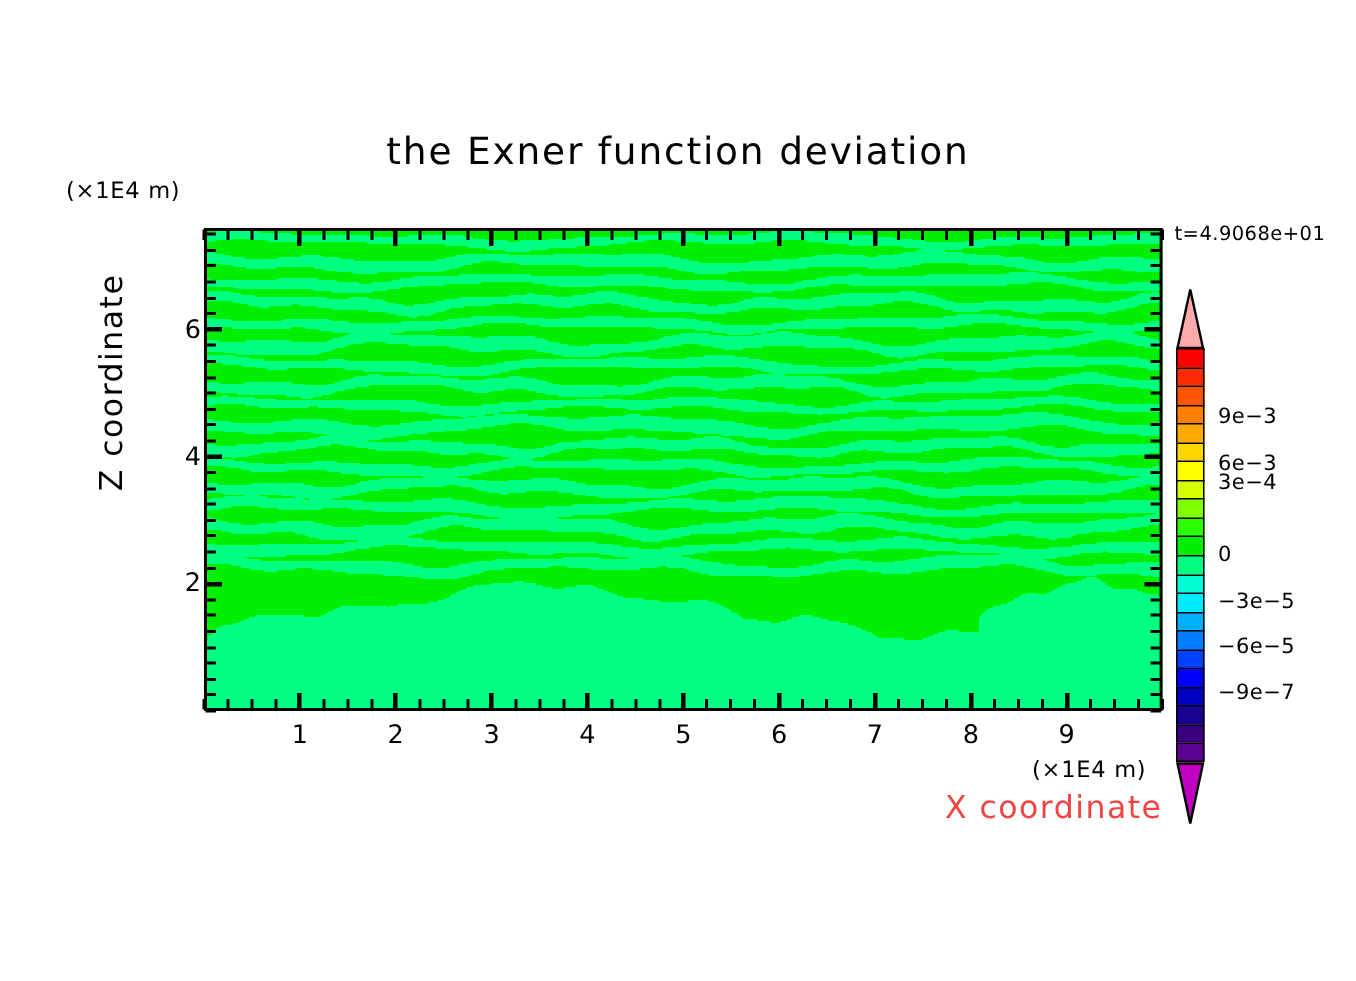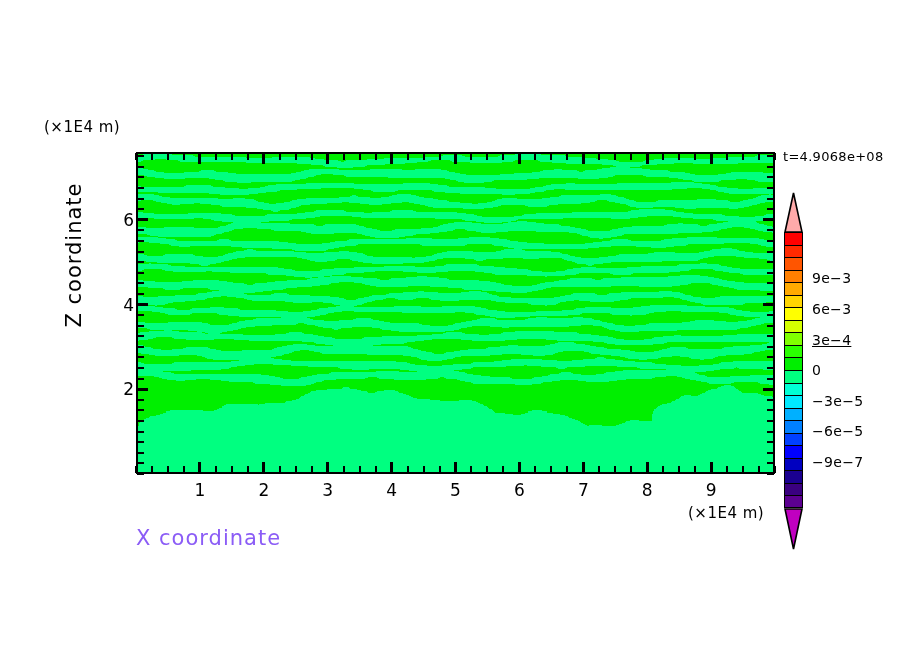--- a/index.html
+++ b/index.html
@@ -46,21 +46,21 @@
     position:absolute;top:480px;font-size:17px;color:#000;
     transform:translateX(-50%);text-align:center;
   }
   .ylab{
     position:absolute;left:112px;font-size:17px;color:#000;
     transform:translateY(-50%);text-align:right;width:22px;
   }
 
   .xtitle{
     position:absolute;left:136px;top:526px;width:639px;
-    text-align:left;font-size:21px;color:#8b5cf6;letter-spacing:1px;
+    text-align:right;font-size:21px;color:#ef4444;letter-spacing:1px;
   }
   .ytitle{
     position:absolute;left:-36px;top:243px;width:220px;
     text-align:center;font-size:21px;color:#000;letter-spacing:1px;
     transform:rotate(-90deg);transform-origin:center center;
   }
 
   
   .cbar{position:absolute;left:784px;top:194px;width:19px;}
   .cband{width:19px;height:15.6px;border:1.4px solid #000;border-bottom:none;box-sizing:border-box;}
@@ -70,25 +70,26 @@
   .ctick{
     position:absolute;left:812px;font-size:14px;color:#000;
     transform:translateY(-50%);white-space:nowrap;letter-spacing:.3px;
   }
 </style>
 </head>
 <body>
 
 <div class="stage">
 
+  <div class="title">the Exner function deviation</div>
 
   <div class="unit-top">(×1E4 m)</div>
   <div class="unit-bottom">(×1E4 m)</div>
 
-  <div class="tstamp">t=4.9068e+08</div>
+  <div class="tstamp">t=4.9068e+01</div>
 
   <div class="plot">
     <svg class="field" id="field-svg" viewBox="0 0 1000 760" preserveAspectRatio="none">
         <rect x="0" y="0" width="1000" height="760" fill="#00ef00"></rect>
         <path d="M0,3L4.761904761904763,3L9.523809523809526,0L14.285714285714285,0L19.04761904761905,0L23.809523809523807,0L28.57142857142857,0L33.333333333333336,0L38.0952380952381,0L42.857142857142854,0L47.61904761904761,0L52.38095238095238,0L57.14285714285714,3L61.904761904761905,3L66.66666666666667,3L71.42857142857143,3L76.1904761904762,3L80.95238095238096,3L85.71428571428571,3L90.47619047619047,6L95.23809523809523,6L100,6L104.76190476190476,6L109.52380952380953,6L114.28571428571428,6L119.04761904761904,6L123.80952380952381,6L128.57142857142856,6L133.33333333333334,6L138.0952380952381,6L142.85714285714286,6L147.61904761904762,6L152.3809523809524,6L157.14285714285714,6L161.90476190476193,6L166.66666666666666,6L171.42857142857142,9L176.1904761904762,9L180.95238095238093,9L185.71428571428572,9L190.47619047619045,9L195.23809523809524,9L200,9L204.76190476190476,9L209.52380952380952,9L214.28571428571428,6L219.04761904761907,6L223.80952380952382,6L228.57142857142856,6L233.33333333333334,6L238.09523809523807,6L242.85714285714283,6L247.61904761904762,6L252.38095238095238,6L257.1428571428571,6L261.9047619047619,6L266.6666666666667,6L271.4285714285714,9L276.1904761904762,9L280.95238095238096,12L285.7142857142857,12L290.4761904761905,12L295.23809523809524,15L300,15L304.7619047619048,15L309.5238095238095,15L314.2857142857143,15L319.04761904761904,18L323.80952380952385,18L328.57142857142856,15L333.3333333333333,15L338.09523809523813,15L342.85714285714283,15L347.6190476190476,15L352.3809523809524,15L357.14285714285717,15L361.90476190476187,12L366.66666666666663,12L371.42857142857144,12L376.1904761904762,12L380.9523809523809,12L385.7142857142857,12L390.4761904761905,9L395.23809523809524,9L400,9L404.76190476190476,9L409.5238095238095,9L414.28571428571433,9L419.04761904761904,9L423.8095238095238,9L428.57142857142856,9L433.3333333333334,9L438.09523809523813,9L442.8571428571429,9L447.61904761904765,9L452.3809523809524,6L457.1428571428571,6L461.9047619047619,6L466.6666666666667,6L471.42857142857144,6L476.19047619047615,6L480.9523809523809,3L485.71428571428567,3L490.4761904761904,3L495.23809523809524,3L500,3L504.76190476190476,3L509.5238095238095,3L514.2857142857142,6L519.047619047619,6L523.8095238095239,6L528.5714285714286,6L533.3333333333334,6L538.0952380952381,6L542.8571428571428,6L547.6190476190477,6L552.3809523809524,6L557.1428571428571,6L561.9047619047619,6L566.6666666666666,6L571.4285714285714,3L576.1904761904761,3L580.952380952381,3L585.7142857142858,3L590.4761904761905,3L595.2380952380952,0L600,0L604.7619047619047,0L609.5238095238096,0L614.2857142857143,0L619.047619047619,0L623.8095238095239,0L628.5714285714286,0L633.3333333333333,0L638.0952380952381,3L642.8571428571429,3L647.6190476190477,3L652.3809523809524,3L657.1428571428571,3L661.9047619047619,3L666.6666666666666,3L671.4285714285713,3L676.1904761904763,6L680.952380952381,6L685.7142857142857,6L690.4761904761905,6L695.2380952380952,6L700,9L704.7619047619048,9L709.5238095238095,9L714.2857142857143,9L719.047619047619,9L723.8095238095237,12L728.5714285714286,12L733.3333333333333,12L738.0952380952382,12L742.8571428571429,15L747.6190476190476,15L752.3809523809524,15L757.1428571428571,18L761.9047619047618,18L766.6666666666667,18L771.4285714285714,18L776.1904761904763,18L780.952380952381,18L785.7142857142857,18L790.4761904761905,18L795.2380952380952,18L800,15L804.7619047619048,15L809.5238095238095,15L814.2857142857143,12L819.047619047619,12L823.8095238095237,12L828.5714285714287,9L833.3333333333334,9L838.0952380952381,9L842.8571428571429,9L847.6190476190476,9L852.3809523809523,9L857.1428571428571,9L861.904761904762,9L866.6666666666669,9L871.4285714285716,9L876.1904761904763,9L880.9523809523811,12L885.7142857142858,12L890.4761904761905,12L895.2380952380953,12L900,12L904.7619047619048,9L909.5238095238095,9L914.2857142857142,9L919.047619047619,9L923.8095238095239,9L928.5714285714286,9L933.3333333333334,6L938.0952380952381,6L942.8571428571429,6L947.6190476190476,6L952.3809523809523,6L957.1428571428571,6L961.9047619047618,6L966.6666666666665,6L971.4285714285713,6L976.190476190476,3L980.9523809523808,3L985.7142857142858,3L990.4761904761905,3L995.2380952380953,3L1000,3L1000,21L995.2380952380953,21L990.4761904761905,21L985.7142857142858,21L980.9523809523808,21L976.190476190476,21L971.4285714285713,21L966.6666666666665,21L961.9047619047618,21L957.1428571428571,21L952.3809523809523,21L947.6190476190476,21L942.8571428571429,24L938.0952380952381,24L933.3333333333334,24L928.5714285714286,24L923.8095238095239,24L919.047619047619,24L914.2857142857142,24L909.5238095238095,24L904.7619047619048,24L900,24L895.2380952380953,24L890.4761904761905,24L885.7142857142858,24L880.9523809523811,24L876.1904761904763,24L871.4285714285716,21L866.6666666666669,21L861.904761904762,21L857.1428571428571,21L852.3809523809523,21L847.6190476190476,21L842.8571428571429,24L838.0952380952381,24L833.3333333333334,24L828.5714285714287,24L823.8095238095237,24L819.047619047619,24L814.2857142857143,27L809.5238095238095,27L804.7619047619048,27L800,27L795.2380952380952,27L790.4761904761905,30L785.7142857142857,30L780.952380952381,30L776.1904761904763,30L771.4285714285714,30L766.6666666666667,30L761.9047619047618,30L757.1428571428571,30L752.3809523809524,30L747.6190476190476,27L742.8571428571429,27L738.0952380952382,27L733.3333333333333,27L728.5714285714286,24L723.8095238095237,24L719.047619047619,24L714.2857142857143,24L709.5238095238095,24L704.7619047619048,24L700,24L695.2380952380952,24L690.4761904761905,24L685.7142857142857,24L680.952380952381,24L676.1904761904763,24L671.4285714285713,21L666.6666666666666,21L661.9047619047619,21L657.1428571428571,21L652.3809523809524,21L647.6190476190477,18L642.8571428571429,18L638.0952380952381,18L633.3333333333333,18L628.5714285714286,15L623.8095238095239,15L619.047619047619,15L614.2857142857143,15L609.5238095238096,15L604.7619047619047,15L600,15L595.2380952380952,15L590.4761904761905,18L585.7142857142858,18L580.952380952381,18L576.1904761904761,18L571.4285714285714,21L566.6666666666666,21L561.9047619047619,21L557.1428571428571,21L552.3809523809524,21L547.6190476190477,21L542.8571428571428,21L538.0952380952381,21L533.3333333333334,21L528.5714285714286,21L523.8095238095239,21L519.047619047619,18L514.2857142857142,18L509.5238095238095,18L504.76190476190476,18L500,18L495.23809523809524,18L490.4761904761904,15L485.71428571428567,15L480.9523809523809,15L476.19047619047615,15L471.42857142857144,15L466.6666666666667,15L461.9047619047619,15L457.1428571428571,18L452.3809523809524,18L447.61904761904765,18L442.8571428571429,18L438.09523809523813,21L433.3333333333334,21L428.57142857142856,21L423.8095238095238,21L419.04761904761904,24L414.28571428571433,24L409.5238095238095,24L404.76190476190476,24L400,24L395.23809523809524,24L390.4761904761905,24L385.7142857142857,27L380.9523809523809,27L376.1904761904762,27L371.42857142857144,27L366.66666666666663,27L361.90476190476187,27L357.14285714285717,30L352.3809523809524,30L347.6190476190476,30L342.85714285714283,30L338.09523809523813,33L333.3333333333333,33L328.57142857142856,33L323.80952380952385,33L319.04761904761904,33L314.2857142857143,33L309.5238095238095,30L304.7619047619048,30L300,30L295.23809523809524,30L290.4761904761905,27L285.7142857142857,27L280.95238095238096,27L276.1904761904762,27L271.4285714285714,24L266.6666666666667,24L261.9047619047619,24L257.1428571428571,24L252.38095238095238,24L247.61904761904762,21L242.85714285714283,21L238.09523809523807,21L233.33333333333334,21L228.57142857142856,21L223.80952380952382,21L219.04761904761907,21L214.28571428571428,21L209.52380952380952,21L204.76190476190476,21L200,21L195.23809523809524,21L190.47619047619045,21L185.71428571428572,21L180.95238095238093,21L176.1904761904762,21L171.42857142857142,21L166.66666666666666,18L161.90476190476193,18L157.14285714285714,18L152.3809523809524,18L147.61904761904762,18L142.85714285714286,18L138.0952380952381,18L133.33333333333334,18L128.57142857142856,18L123.80952380952381,18L119.04761904761904,18L114.28571428571428,18L109.52380952380953,18L104.76190476190476,18L100,18L95.23809523809523,18L90.47619047619047,18L85.71428571428571,18L80.95238095238096,18L76.1904761904762,18L71.42857142857143,18L66.66666666666667,18L61.904761904761905,15L57.14285714285714,15L52.38095238095238,15L47.61904761904761,15L42.857142857142854,12L38.0952380952381,12L33.333333333333336,12L28.57142857142857,12L23.809523809523807,15L19.04761904761905,15L14.285714285714285,15L9.523809523809526,15L4.761904761904763,18L0,18Z" fill="#00ff80" shape-rendering="crispEdges"></path>
         <path d="M0,33L4.761904761904763,33L9.523809523809526,36L14.285714285714285,36L19.04761904761905,39L23.809523809523807,39L28.57142857142857,42L33.333333333333336,42L38.0952380952381,42L42.857142857142854,45L47.61904761904761,45L52.38095238095238,45L57.14285714285714,45L61.904761904761905,45L66.66666666666667,45L71.42857142857143,45L76.1904761904762,42L80.95238095238096,42L85.71428571428571,42L90.47619047619047,42L95.23809523809523,42L100,39L104.76190476190476,39L109.52380952380953,39L114.28571428571428,39L119.04761904761904,39L123.80952380952381,42L128.57142857142856,42L133.33333333333334,42L138.0952380952381,42L142.85714285714286,45L147.61904761904762,45L152.3809523809524,45L157.14285714285714,48L161.90476190476193,48L166.66666666666666,48L171.42857142857142,48L176.1904761904762,48L180.95238095238093,48L185.71428571428572,48L190.47619047619045,48L195.23809523809524,48L200,48L204.76190476190476,48L209.52380952380952,48L214.28571428571428,48L219.04761904761907,48L223.80952380952382,48L228.57142857142856,48L233.33333333333334,48L238.09523809523807,48L242.85714285714283,45L247.61904761904762,45L252.38095238095238,42L257.1428571428571,42L261.9047619047619,39L266.6666666666667,39L271.4285714285714,36L276.1904761904762,36L280.95238095238096,36L285.7142857142857,36L290.4761904761905,36L295.23809523809524,36L300,36L304.7619047619048,36L309.5238095238095,36L314.2857142857143,36L319.04761904761904,39L323.80952380952385,39L328.57142857142856,39L333.3333333333333,39L338.09523809523813,39L342.85714285714283,39L347.6190476190476,39L352.3809523809524,39L357.14285714285717,39L361.90476190476187,39L366.66666666666663,36L371.42857142857144,36L376.1904761904762,36L380.9523809523809,36L385.7142857142857,36L390.4761904761905,36L395.23809523809524,36L400,36L404.76190476190476,36L409.5238095238095,36L414.28571428571433,36L419.04761904761904,39L423.8095238095238,39L428.57142857142856,39L433.3333333333334,39L438.09523809523813,36L442.8571428571429,36L447.61904761904765,36L452.3809523809524,36L457.1428571428571,36L461.9047619047619,36L466.6666666666667,36L471.42857142857144,36L476.19047619047615,36L480.9523809523809,39L485.71428571428567,39L490.4761904761904,42L495.23809523809524,42L500,45L504.76190476190476,45L509.5238095238095,48L514.2857142857142,48L519.047619047619,51L523.8095238095239,51L528.5714285714286,51L533.3333333333334,51L538.0952380952381,51L542.8571428571428,51L547.6190476190477,51L552.3809523809524,51L557.1428571428571,51L561.9047619047619,51L566.6666666666666,51L571.4285714285714,48L576.1904761904761,48L580.952380952381,48L585.7142857142858,48L590.4761904761905,48L595.2380952380952,45L600,45L604.7619047619047,45L609.5238095238096,45L614.2857142857143,45L619.047619047619,45L623.8095238095239,42L628.5714285714286,42L633.3333333333333,42L638.0952380952381,39L642.8571428571429,39L647.6190476190477,39L652.3809523809524,39L657.1428571428571,36L661.9047619047619,36L666.6666666666666,36L671.4285714285713,39L676.1904761904763,39L680.952380952381,39L685.7142857142857,39L690.4761904761905,39L695.2380952380952,42L700,42L704.7619047619048,39L709.5238095238095,39L714.2857142857143,39L719.047619047619,39L723.8095238095237,36L728.5714285714286,36L733.3333333333333,33L738.0952380952382,33L742.8571428571429,33L747.6190476190476,30L752.3809523809524,30L757.1428571428571,30L761.9047619047618,30L766.6666666666667,30L771.4285714285714,30L776.1904761904763,33L780.952380952381,33L785.7142857142857,33L790.4761904761905,33L795.2380952380952,36L800,36L804.7619047619048,36L809.5238095238095,39L814.2857142857143,39L819.047619047619,39L823.8095238095237,39L828.5714285714287,39L833.3333333333334,39L838.0952380952381,42L842.8571428571429,42L847.6190476190476,42L852.3809523809523,42L857.1428571428571,42L861.904761904762,45L866.6666666666669,45L871.4285714285716,48L876.1904761904763,48L880.9523809523811,51L885.7142857142858,51L890.4761904761905,51L895.2380952380953,51L900,51L904.7619047619048,51L909.5238095238095,51L914.2857142857142,48L919.047619047619,48L923.8095238095239,48L928.5714285714286,45L933.3333333333334,45L938.0952380952381,42L942.8571428571429,42L947.6190476190476,42L952.3809523809523,42L957.1428571428571,42L961.9047619047618,42L966.6666666666665,42L971.4285714285713,42L976.190476190476,42L980.9523809523808,42L985.7142857142858,45L990.4761904761905,45L995.2380952380953,45L1000,45L1000,66L995.2380952380953,66L990.4761904761905,66L985.7142857142858,66L980.9523809523808,66L976.190476190476,66L971.4285714285713,63L966.6666666666665,63L961.9047619047618,63L957.1428571428571,60L952.3809523809523,60L947.6190476190476,60L942.8571428571429,60L938.0952380952381,63L933.3333333333334,63L928.5714285714286,63L923.8095238095239,63L919.047619047619,63L914.2857142857142,66L909.5238095238095,66L904.7619047619048,66L900,66L895.2380952380953,66L890.4761904761905,66L885.7142857142858,66L880.9523809523811,66L876.1904761904763,66L871.4285714285716,63L866.6666666666669,63L861.904761904762,63L857.1428571428571,60L852.3809523809523,60L847.6190476190476,57L842.8571428571429,57L838.0952380952381,57L833.3333333333334,54L828.5714285714287,54L823.8095238095237,54L819.047619047619,54L814.2857142857143,54L809.5238095238095,54L804.7619047619048,54L800,54L795.2380952380952,51L790.4761904761905,51L785.7142857142857,51L780.952380952381,51L776.1904761904763,51L771.4285714285714,51L766.6666666666667,51L761.9047619047618,51L757.1428571428571,51L752.3809523809524,51L747.6190476190476,54L742.8571428571429,54L738.0952380952382,57L733.3333333333333,57L728.5714285714286,57L723.8095238095237,60L719.047619047619,60L714.2857142857143,60L709.5238095238095,60L704.7619047619048,60L700,60L695.2380952380952,60L690.4761904761905,57L685.7142857142857,57L680.952380952381,57L676.1904761904763,57L671.4285714285713,57L666.6666666666666,57L661.9047619047619,57L657.1428571428571,57L652.3809523809524,57L647.6190476190477,57L642.8571428571429,57L638.0952380952381,57L633.3333333333333,57L628.5714285714286,60L623.8095238095239,60L619.047619047619,60L614.2857142857143,60L609.5238095238096,63L604.7619047619047,63L600,63L595.2380952380952,63L590.4761904761905,63L585.7142857142858,63L580.952380952381,63L576.1904761904761,63L571.4285714285714,63L566.6666666666666,63L561.9047619047619,63L557.1428571428571,66L552.3809523809524,66L547.6190476190477,66L542.8571428571428,69L538.0952380952381,69L533.3333333333334,69L528.5714285714286,69L523.8095238095239,69L519.047619047619,69L514.2857142857142,69L509.5238095238095,66L504.76190476190476,66L500,63L495.23809523809524,63L490.4761904761904,60L485.71428571428567,60L480.9523809523809,57L476.19047619047615,57L471.42857142857144,57L466.6666666666667,57L461.9047619047619,57L457.1428571428571,57L452.3809523809524,57L447.61904761904765,57L442.8571428571429,57L438.09523809523813,57L433.3333333333334,57L428.57142857142856,57L423.8095238095238,57L419.04761904761904,57L414.28571428571433,57L409.5238095238095,57L404.76190476190476,57L400,57L395.23809523809524,57L390.4761904761905,54L385.7142857142857,54L380.9523809523809,54L376.1904761904762,54L371.42857142857144,54L366.66666666666663,54L361.90476190476187,54L357.14285714285717,54L352.3809523809524,54L347.6190476190476,54L342.85714285714283,54L338.09523809523813,54L333.3333333333333,54L328.57142857142856,54L323.80952380952385,51L319.04761904761904,51L314.2857142857143,51L309.5238095238095,51L304.7619047619048,48L300,48L295.23809523809524,48L290.4761904761905,48L285.7142857142857,51L280.95238095238096,51L276.1904761904762,54L271.4285714285714,54L266.6666666666667,57L261.9047619047619,60L257.1428571428571,60L252.38095238095238,63L247.61904761904762,63L242.85714285714283,66L238.09523809523807,66L233.33333333333334,66L228.57142857142856,66L223.80952380952382,66L219.04761904761907,66L214.28571428571428,66L209.52380952380952,66L204.76190476190476,66L200,66L195.23809523809524,66L190.47619047619045,66L185.71428571428572,66L180.95238095238093,66L176.1904761904762,69L171.42857142857142,69L166.66666666666666,69L161.90476190476193,69L157.14285714285714,69L152.3809523809524,66L147.61904761904762,66L142.85714285714286,66L138.0952380952381,66L133.33333333333334,63L128.57142857142856,63L123.80952380952381,63L119.04761904761904,60L114.28571428571428,60L109.52380952380953,57L104.76190476190476,57L100,57L95.23809523809523,57L90.47619047619047,57L85.71428571428571,57L80.95238095238096,57L76.1904761904762,57L71.42857142857143,60L66.66666666666667,60L61.904761904761905,60L57.14285714285714,60L52.38095238095238,60L47.61904761904761,60L42.857142857142854,60L38.0952380952381,57L33.333333333333336,57L28.57142857142857,57L23.809523809523807,54L19.04761904761905,54L14.285714285714285,54L9.523809523809526,51L4.761904761904763,51L0,51Z" fill="#00ff80" shape-rendering="crispEdges"></path>
         <path d="M0,75L4.761904761904763,78L9.523809523809526,78L14.285714285714285,78L19.04761904761905,78L23.809523809523807,78L28.57142857142857,78L33.333333333333336,78L38.0952380952381,78L42.857142857142854,78L47.61904761904761,78L52.38095238095238,78L57.14285714285714,78L61.904761904761905,78L66.66666666666667,78L71.42857142857143,78L76.1904761904762,75L80.95238095238096,75L85.71428571428571,75L90.47619047619047,75L95.23809523809523,75L100,75L104.76190476190476,75L109.52380952380953,75L114.28571428571428,75L119.04761904761904,78L123.80952380952381,78L128.57142857142856,78L133.33333333333334,78L138.0952380952381,81L142.85714285714286,81L147.61904761904762,81L152.3809523809524,81L157.14285714285714,81L161.90476190476193,84L166.66666666666666,84L171.42857142857142,84L176.1904761904762,81L180.95238095238093,81L185.71428571428572,81L190.47619047619045,81L195.23809523809524,78L200,78L204.76190476190476,75L209.52380952380952,75L214.28571428571428,75L219.04761904761907,72L223.80952380952382,72L228.57142857142856,72L233.33333333333334,72L238.09523809523807,72L242.85714285714283,72L247.61904761904762,72L252.38095238095238,72L257.1428571428571,72L261.9047619047619,72L266.6666666666667,69L271.4285714285714,69L276.1904761904762,69L280.95238095238096,69L285.7142857142857,69L290.4761904761905,69L295.23809523809524,69L300,69L304.7619047619048,69L309.5238095238095,69L314.2857142857143,69L319.04761904761904,69L323.80952380952385,69L328.57142857142856,69L333.3333333333333,69L338.09523809523813,69L342.85714285714283,72L347.6190476190476,72L352.3809523809524,72L357.14285714285717,72L361.90476190476187,72L366.66666666666663,72L371.42857142857144,72L376.1904761904762,72L380.9523809523809,72L385.7142857142857,72L390.4761904761905,72L395.23809523809524,72L400,72L404.76190476190476,72L409.5238095238095,72L414.28571428571433,72L419.04761904761904,69L423.8095238095238,69L428.57142857142856,69L433.3333333333334,69L438.09523809523813,69L442.8571428571429,69L447.61904761904765,69L452.3809523809524,69L457.1428571428571,69L461.9047619047619,72L466.6666666666667,72L471.42857142857144,72L476.19047619047615,75L480.9523809523809,75L485.71428571428567,75L490.4761904761904,78L495.23809523809524,78L500,78L504.76190476190476,78L509.5238095238095,78L514.2857142857142,78L519.047619047619,78L523.8095238095239,78L528.5714285714286,78L533.3333333333334,78L538.0952380952381,78L542.8571428571428,78L547.6190476190477,81L552.3809523809524,81L557.1428571428571,81L561.9047619047619,81L566.6666666666666,84L571.4285714285714,84L576.1904761904761,84L580.952380952381,84L585.7142857142858,84L590.4761904761905,84L595.2380952380952,84L600,84L604.7619047619047,84L609.5238095238096,84L614.2857142857143,84L619.047619047619,81L623.8095238095239,81L628.5714285714286,78L633.3333333333333,78L638.0952380952381,78L642.8571428571429,75L647.6190476190477,75L652.3809523809524,72L657.1428571428571,72L661.9047619047619,72L666.6666666666666,72L671.4285714285713,72L676.1904761904763,69L680.952380952381,69L685.7142857142857,69L690.4761904761905,72L695.2380952380952,72L700,72L704.7619047619048,72L709.5238095238095,72L714.2857142857143,72L719.047619047619,72L723.8095238095237,72L728.5714285714286,72L733.3333333333333,72L738.0952380952382,72L742.8571428571429,72L747.6190476190476,72L752.3809523809524,72L757.1428571428571,69L761.9047619047618,69L766.6666666666667,69L771.4285714285714,69L776.1904761904763,69L780.952380952381,69L785.7142857142857,69L790.4761904761905,69L795.2380952380952,69L800,69L804.7619047619048,69L809.5238095238095,69L814.2857142857143,69L819.047619047619,69L823.8095238095237,69L828.5714285714287,69L833.3333333333334,69L838.0952380952381,69L842.8571428571429,66L847.6190476190476,66L852.3809523809523,66L857.1428571428571,66L861.904761904762,66L866.6666666666669,66L871.4285714285716,66L876.1904761904763,69L880.9523809523811,69L885.7142857142858,69L890.4761904761905,72L895.2380952380953,72L900,72L904.7619047619048,75L909.5238095238095,75L914.2857142857142,78L919.047619047619,78L923.8095238095239,78L928.5714285714286,81L933.3333333333334,81L938.0952380952381,81L942.8571428571429,81L947.6190476190476,84L952.3809523809523,84L957.1428571428571,84L961.9047619047618,84L966.6666666666665,84L971.4285714285713,81L976.190476190476,81L980.9523809523808,81L985.7142857142858,81L990.4761904761905,81L995.2380952380953,81L1000,81L1000,96L995.2380952380953,96L990.4761904761905,96L985.7142857142858,96L980.9523809523808,96L976.190476190476,96L971.4285714285713,96L966.6666666666665,96L961.9047619047618,96L957.1428571428571,96L952.3809523809523,96L947.6190476190476,96L942.8571428571429,96L938.0952380952381,96L933.3333333333334,96L928.5714285714286,93L923.8095238095239,93L919.047619047619,90L914.2857142857142,90L909.5238095238095,87L904.7619047619048,87L900,84L895.2380952380953,84L890.4761904761905,84L885.7142857142858,81L880.9523809523811,81L876.1904761904763,81L871.4285714285716,81L866.6666666666669,81L861.904761904762,84L857.1428571428571,84L852.3809523809523,84L847.6190476190476,84L842.8571428571429,84L838.0952380952381,87L833.3333333333334,87L828.5714285714287,87L823.8095238095237,87L819.047619047619,87L814.2857142857143,87L809.5238095238095,87L804.7619047619048,87L800,87L795.2380952380952,87L790.4761904761905,87L785.7142857142857,87L780.952380952381,87L776.1904761904763,87L771.4285714285714,87L766.6666666666667,87L761.9047619047618,87L757.1428571428571,87L752.3809523809524,87L747.6190476190476,87L742.8571428571429,87L738.0952380952382,87L733.3333333333333,87L728.5714285714286,87L723.8095238095237,87L719.047619047619,87L714.2857142857143,87L709.5238095238095,87L704.7619047619048,87L700,87L695.2380952380952,87L690.4761904761905,87L685.7142857142857,87L680.952380952381,87L676.1904761904763,87L671.4285714285713,84L666.6666666666666,84L661.9047619047619,84L657.1428571428571,84L652.3809523809524,87L647.6190476190477,87L642.8571428571429,87L638.0952380952381,90L633.3333333333333,90L628.5714285714286,90L623.8095238095239,93L619.047619047619,93L614.2857142857143,96L609.5238095238096,96L604.7619047619047,96L600,96L595.2380952380952,96L590.4761904761905,99L585.7142857142858,99L580.952380952381,99L576.1904761904761,99L571.4285714285714,96L566.6666666666666,96L561.9047619047619,96L557.1428571428571,96L552.3809523809524,96L547.6190476190477,96L542.8571428571428,96L538.0952380952381,96L533.3333333333334,96L528.5714285714286,96L523.8095238095239,96L519.047619047619,96L514.2857142857142,96L509.5238095238095,96L504.76190476190476,93L500,93L495.23809523809524,93L490.4761904761904,93L485.71428571428567,93L480.9523809523809,90L476.19047619047615,90L471.42857142857144,90L466.6666666666667,90L461.9047619047619,87L457.1428571428571,87L452.3809523809524,87L447.61904761904765,87L442.8571428571429,87L438.09523809523813,87L433.3333333333334,87L428.57142857142856,87L423.8095238095238,87L419.04761904761904,87L414.28571428571433,87L409.5238095238095,87L404.76190476190476,90L400,90L395.23809523809524,90L390.4761904761905,90L385.7142857142857,90L380.9523809523809,90L376.1904761904762,90L371.42857142857144,90L366.66666666666663,87L361.90476190476187,87L357.14285714285717,87L352.3809523809524,84L347.6190476190476,84L342.85714285714283,84L338.09523809523813,81L333.3333333333333,81L328.57142857142856,81L323.80952380952385,81L319.04761904761904,81L314.2857142857143,81L309.5238095238095,81L304.7619047619048,81L300,81L295.23809523809524,81L290.4761904761905,81L285.7142857142857,84L280.95238095238096,84L276.1904761904762,84L271.4285714285714,84L266.6666666666667,84L261.9047619047619,84L257.1428571428571,84L252.38095238095238,84L247.61904761904762,87L242.85714285714283,87L238.09523809523807,87L233.33333333333334,87L228.57142857142856,87L223.80952380952382,87L219.04761904761907,90L214.28571428571428,90L209.52380952380952,90L204.76190476190476,90L200,93L195.23809523809524,93L190.47619047619045,93L185.71428571428572,96L180.95238095238093,96L176.1904761904762,96L171.42857142857142,99L166.66666666666666,99L161.90476190476193,99L157.14285714285714,99L152.3809523809524,99L147.61904761904762,99L142.85714285714286,99L138.0952380952381,99L133.33333333333334,99L128.57142857142856,96L123.80952380952381,96L119.04761904761904,96L114.28571428571428,96L109.52380952380953,93L104.76190476190476,93L100,93L95.23809523809523,93L90.47619047619047,93L85.71428571428571,93L80.95238095238096,93L76.1904761904762,93L71.42857142857143,93L66.66666666666667,93L61.904761904761905,93L57.14285714285714,93L52.38095238095238,93L47.61904761904761,93L42.857142857142854,93L38.0952380952381,93L33.333333333333336,93L28.57142857142857,90L23.809523809523807,90L19.04761904761905,90L14.285714285714285,90L9.523809523809526,90L4.761904761904763,90L0,90Z" fill="#00ff80" shape-rendering="crispEdges"></path>
         <path d="M0,96L4.761904761904763,96L9.523809523809526,96L14.285714285714285,96L19.04761904761905,96L23.809523809523807,96L28.57142857142857,99L33.333333333333336,99L38.0952380952381,102L42.857142857142854,102L47.61904761904761,102L52.38095238095238,105L57.14285714285714,105L61.904761904761905,105L66.66666666666667,105L71.42857142857143,105L76.1904761904762,105L80.95238095238096,105L85.71428571428571,105L90.47619047619047,105L95.23809523809523,105L100,105L104.76190476190476,105L109.52380952380953,105L114.28571428571428,105L119.04761904761904,105L123.80952380952381,105L128.57142857142856,108L133.33333333333334,108L138.0952380952381,108L142.85714285714286,108L147.61904761904762,108L152.3809523809524,105L157.14285714285714,105L161.90476190476193,105L166.66666666666666,105L171.42857142857142,108L176.1904761904762,108L180.95238095238093,108L185.71428571428572,111L190.47619047619045,114L195.23809523809524,114L200,117L204.76190476190476,117L209.52380952380952,120L214.28571428571428,120L219.04761904761907,117L223.80952380952382,117L228.57142857142856,117L233.33333333333334,114L238.09523809523807,114L242.85714285714283,111L247.61904761904762,111L252.38095238095238,108L257.1428571428571,108L261.9047619047619,108L266.6666666666667,105L271.4285714285714,105L276.1904761904762,105L280.95238095238096,105L285.7142857142857,105L290.4761904761905,105L295.23809523809524,105L300,105L304.7619047619048,105L309.5238095238095,105L314.2857142857143,105L319.04761904761904,102L323.80952380952385,102L328.57142857142856,102L333.3333333333333,102L338.09523809523813,99L342.85714285714283,99L347.6190476190476,102L352.3809523809524,102L357.14285714285717,102L361.90476190476187,102L366.66666666666663,105L371.42857142857144,105L376.1904761904762,105L380.9523809523809,105L385.7142857142857,102L390.4761904761905,102L395.23809523809524,102L400,99L404.76190476190476,99L409.5238095238095,96L414.28571428571433,96L419.04761904761904,96L423.8095238095238,96L428.57142857142856,96L433.3333333333334,99L438.09523809523813,99L442.8571428571429,102L447.61904761904765,102L452.3809523809524,105L457.1428571428571,105L461.9047619047619,105L466.6666666666667,108L471.42857142857144,108L476.19047619047615,111L480.9523809523809,111L485.71428571428567,111L490.4761904761904,114L495.23809523809524,114L500,114L504.76190476190476,114L509.5238095238095,117L514.2857142857142,117L519.047619047619,117L523.8095238095239,117L528.5714285714286,120L533.3333333333334,120L538.0952380952381,117L542.8571428571428,117L547.6190476190477,117L552.3809523809524,114L557.1428571428571,114L561.9047619047619,111L566.6666666666666,108L571.4285714285714,108L576.1904761904761,105L580.952380952381,105L585.7142857142858,105L590.4761904761905,105L595.2380952380952,105L600,108L604.7619047619047,108L609.5238095238096,108L614.2857142857143,108L619.047619047619,108L623.8095238095239,108L628.5714285714286,108L633.3333333333333,108L638.0952380952381,105L642.8571428571429,105L647.6190476190477,105L652.3809523809524,102L657.1428571428571,102L661.9047619047619,102L666.6666666666666,99L671.4285714285713,99L676.1904761904763,99L680.952380952381,99L685.7142857142857,99L690.4761904761905,99L695.2380952380952,99L700,99L704.7619047619048,99L709.5238095238095,99L714.2857142857143,99L719.047619047619,99L723.8095238095237,99L728.5714285714286,96L733.3333333333333,96L738.0952380952382,96L742.8571428571429,96L747.6190476190476,99L752.3809523809524,99L757.1428571428571,102L761.9047619047618,102L766.6666666666667,105L771.4285714285714,108L776.1904761904763,111L780.952380952381,111L785.7142857142857,114L790.4761904761905,114L795.2380952380952,114L800,114L804.7619047619048,114L809.5238095238095,114L814.2857142857143,114L819.047619047619,111L823.8095238095237,111L828.5714285714287,111L833.3333333333334,111L838.0952380952381,111L842.8571428571429,111L847.6190476190476,111L852.3809523809523,111L857.1428571428571,111L861.904761904762,111L866.6666666666669,111L871.4285714285716,111L876.1904761904763,111L880.9523809523811,108L885.7142857142858,108L890.4761904761905,108L895.2380952380953,108L900,108L904.7619047619048,108L909.5238095238095,108L914.2857142857142,111L919.047619047619,111L923.8095238095239,111L928.5714285714286,111L933.3333333333334,114L938.0952380952381,114L942.8571428571429,114L947.6190476190476,114L952.3809523809523,111L957.1428571428571,111L961.9047619047618,108L966.6666666666665,108L971.4285714285713,105L976.190476190476,102L980.9523809523808,99L985.7142857142858,99L990.4761904761905,99L995.2380952380953,96L1000,99L1000,114L995.2380952380953,114L990.4761904761905,114L985.7142857142858,117L980.9523809523808,117L976.190476190476,120L971.4285714285713,123L966.6666666666665,123L961.9047619047618,126L957.1428571428571,126L952.3809523809523,129L947.6190476190476,129L942.8571428571429,132L938.0952380952381,132L933.3333333333334,132L928.5714285714286,129L923.8095238095239,129L919.047619047619,129L914.2857142857142,129L909.5238095238095,129L904.7619047619048,129L900,129L895.2380952380953,129L890.4761904761905,129L885.7142857142858,129L880.9523809523811,129L876.1904761904763,132L871.4285714285716,132L866.6666666666669,132L861.904761904762,132L857.1428571428571,129L852.3809523809523,129L847.6190476190476,129L842.8571428571429,126L838.0952380952381,126L833.3333333333334,126L828.5714285714287,126L823.8095238095237,126L819.047619047619,126L814.2857142857143,126L809.5238095238095,129L804.7619047619048,129L800,129L795.2380952380952,129L790.4761904761905,129L785.7142857142857,129L780.952380952381,126L776.1904761904763,126L771.4285714285714,123L766.6666666666667,120L761.9047619047618,120L757.1428571428571,117L752.3809523809524,117L747.6190476190476,114L742.8571428571429,114L738.0952380952382,111L733.3333333333333,111L728.5714285714286,111L723.8095238095237,111L719.047619047619,114L714.2857142857143,114L709.5238095238095,117L704.7619047619048,117L700,117L695.2380952380952,120L690.4761904761905,120L685.7142857142857,120L680.952380952381,120L676.1904761904763,120L671.4285714285713,120L666.6666666666666,120L661.9047619047619,120L657.1428571428571,123L652.3809523809524,123L647.6190476190477,123L642.8571428571429,126L638.0952380952381,126L633.3333333333333,126L628.5714285714286,126L623.8095238095239,126L619.047619047619,126L614.2857142857143,126L609.5238095238096,123L604.7619047619047,123L600,123L595.2380952380952,123L590.4761904761905,123L585.7142857142858,123L580.952380952381,123L576.1904761904761,123L571.4285714285714,123L566.6666666666666,126L561.9047619047619,126L557.1428571428571,129L552.3809523809524,129L547.6190476190477,129L542.8571428571428,132L538.0952380952381,132L533.3333333333334,132L528.5714285714286,132L523.8095238095239,132L519.047619047619,132L514.2857142857142,132L509.5238095238095,129L504.76190476190476,129L500,129L495.23809523809524,129L490.4761904761904,129L485.71428571428567,129L480.9523809523809,129L476.19047619047615,129L471.42857142857144,129L466.6666666666667,129L461.9047619047619,126L457.1428571428571,126L452.3809523809524,123L447.61904761904765,123L442.8571428571429,120L438.09523809523813,120L433.3333333333334,117L428.57142857142856,117L423.8095238095238,114L419.04761904761904,114L414.28571428571433,117L409.5238095238095,117L404.76190476190476,117L400,117L395.23809523809524,120L390.4761904761905,120L385.7142857142857,120L380.9523809523809,123L376.1904761904762,123L371.42857142857144,123L366.66666666666663,123L361.90476190476187,120L357.14285714285717,120L352.3809523809524,120L347.6190476190476,117L342.85714285714283,117L338.09523809523813,117L333.3333333333333,117L328.57142857142856,114L323.80952380952385,114L319.04761904761904,117L314.2857142857143,117L309.5238095238095,117L304.7619047619048,117L300,117L295.23809523809524,120L290.4761904761905,120L285.7142857142857,120L280.95238095238096,120L276.1904761904762,120L271.4285714285714,120L266.6666666666667,123L261.9047619047619,123L257.1428571428571,123L252.38095238095238,126L247.61904761904762,129L242.85714285714283,129L238.09523809523807,132L233.33333333333334,135L228.57142857142856,135L223.80952380952382,135L219.04761904761907,138L214.28571428571428,138L209.52380952380952,135L204.76190476190476,135L200,135L195.23809523809524,132L190.47619047619045,132L185.71428571428572,129L180.95238095238093,129L176.1904761904762,129L171.42857142857142,129L166.66666666666666,126L161.90476190476193,126L157.14285714285714,126L152.3809523809524,126L147.61904761904762,126L142.85714285714286,126L138.0952380952381,126L133.33333333333334,126L128.57142857142856,123L123.80952380952381,123L119.04761904761904,123L114.28571428571428,120L109.52380952380953,120L104.76190476190476,120L100,120L95.23809523809523,117L90.47619047619047,117L85.71428571428571,120L80.95238095238096,120L76.1904761904762,120L71.42857142857143,120L66.66666666666667,120L61.904761904761905,123L57.14285714285714,123L52.38095238095238,120L47.61904761904761,120L42.857142857142854,117L38.0952380952381,117L33.333333333333336,114L28.57142857142857,114L23.809523809523807,111L19.04761904761905,111L14.285714285714285,111L9.523809523809526,111L4.761904761904763,111L0,114Z" fill="#00ff80" shape-rendering="crispEdges"></path>
         <path d="M0,138L4.761904761904763,138L9.523809523809526,141L14.285714285714285,141L19.04761904761905,141L23.809523809523807,141L28.57142857142857,144L33.333333333333336,144L38.0952380952381,144L42.857142857142854,144L47.61904761904761,144L52.38095238095238,144L57.14285714285714,144L61.904761904761905,144L66.66666666666667,144L71.42857142857143,144L76.1904761904762,144L80.95238095238096,141L85.71428571428571,141L90.47619047619047,141L95.23809523809523,141L100,141L104.76190476190476,141L109.52380952380953,141L114.28571428571428,141L119.04761904761904,141L123.80952380952381,141L128.57142857142856,141L133.33333333333334,144L138.0952380952381,144L142.85714285714286,144L147.61904761904762,144L152.3809523809524,147L157.14285714285714,147L161.90476190476193,147L166.66666666666666,147L171.42857142857142,147L176.1904761904762,147L180.95238095238093,147L185.71428571428572,147L190.47619047619045,147L195.23809523809524,147L200,147L204.76190476190476,144L209.52380952380952,144L214.28571428571428,144L219.04761904761907,144L223.80952380952382,144L228.57142857142856,144L233.33333333333334,144L238.09523809523807,144L242.85714285714283,144L247.61904761904762,144L252.38095238095238,141L257.1428571428571,141L261.9047619047619,141L266.6666666666667,138L271.4285714285714,138L276.1904761904762,138L280.95238095238096,135L285.7142857142857,135L290.4761904761905,135L295.23809523809524,135L300,135L304.7619047619048,135L309.5238095238095,135L314.2857142857143,135L319.04761904761904,135L323.80952380952385,135L328.57142857142856,138L333.3333333333333,138L338.09523809523813,138L342.85714285714283,138L347.6190476190476,138L352.3809523809524,138L357.14285714285717,141L361.90476190476187,141L366.66666666666663,141L371.42857142857144,138L376.1904761904762,138L380.9523809523809,138L385.7142857142857,138L390.4761904761905,138L395.23809523809524,138L400,135L404.76190476190476,135L409.5238095238095,135L414.28571428571433,135L419.04761904761904,135L423.8095238095238,135L428.57142857142856,135L433.3333333333334,135L438.09523809523813,138L442.8571428571429,138L447.61904761904765,138L452.3809523809524,138L457.1428571428571,138L461.9047619047619,138L466.6666666666667,138L471.42857142857144,138L476.19047619047615,138L480.9523809523809,138L485.71428571428567,138L490.4761904761904,138L495.23809523809524,138L500,138L504.76190476190476,141L509.5238095238095,141L514.2857142857142,141L519.047619047619,144L523.8095238095239,144L528.5714285714286,144L533.3333333333334,147L538.0952380952381,147L542.8571428571428,150L547.6190476190477,150L552.3809523809524,150L557.1428571428571,150L561.9047619047619,150L566.6666666666666,150L571.4285714285714,150L576.1904761904761,150L580.952380952381,150L585.7142857142858,150L590.4761904761905,150L595.2380952380952,147L600,147L604.7619047619047,147L609.5238095238096,144L614.2857142857143,144L619.047619047619,144L623.8095238095239,144L628.5714285714286,141L633.3333333333333,141L638.0952380952381,141L642.8571428571429,141L647.6190476190477,141L652.3809523809524,141L657.1428571428571,141L661.9047619047619,141L666.6666666666666,141L671.4285714285713,141L676.1904761904763,141L680.952380952381,141L685.7142857142857,138L690.4761904761905,138L695.2380952380952,138L700,138L704.7619047619048,138L709.5238095238095,138L714.2857142857143,138L719.047619047619,138L723.8095238095237,138L728.5714285714286,138L733.3333333333333,138L738.0952380952382,138L742.8571428571429,138L747.6190476190476,138L752.3809523809524,138L757.1428571428571,138L761.9047619047618,138L766.6666666666667,138L771.4285714285714,138L776.1904761904763,135L780.952380952381,135L785.7142857142857,135L790.4761904761905,132L795.2380952380952,132L800,132L804.7619047619048,132L809.5238095238095,132L814.2857142857143,132L819.047619047619,132L823.8095238095237,132L828.5714285714287,132L833.3333333333334,135L838.0952380952381,135L842.8571428571429,135L847.6190476190476,138L852.3809523809523,138L857.1428571428571,138L861.904761904762,141L866.6666666666669,141L871.4285714285716,141L876.1904761904763,144L880.9523809523811,144L885.7142857142858,144L890.4761904761905,144L895.2380952380953,144L900,144L904.7619047619048,144L909.5238095238095,144L914.2857142857142,144L919.047619047619,144L923.8095238095239,147L928.5714285714286,147L933.3333333333334,147L938.0952380952381,147L942.8571428571429,147L947.6190476190476,150L952.3809523809523,150L957.1428571428571,150L961.9047619047618,150L966.6666666666665,150L971.4285714285713,150L976.190476190476,147L980.9523809523808,147L985.7142857142858,147L990.4761904761905,144L995.2380952380953,144L1000,144L1000,159L995.2380952380953,159L990.4761904761905,159L985.7142857142858,159L980.9523809523808,159L976.190476190476,159L971.4285714285713,162L966.6666666666665,162L961.9047619047618,162L957.1428571428571,162L952.3809523809523,162L947.6190476190476,162L942.8571428571429,162L938.0952380952381,162L933.3333333333334,159L928.5714285714286,159L923.8095238095239,159L919.047619047619,159L914.2857142857142,159L909.5238095238095,159L904.7619047619048,156L900,156L895.2380952380953,156L890.4761904761905,156L885.7142857142858,156L880.9523809523811,156L876.1904761904763,156L871.4285714285716,153L866.6666666666669,153L861.904761904762,153L857.1428571428571,153L852.3809523809523,150L847.6190476190476,150L842.8571428571429,150L838.0952380952381,147L833.3333333333334,147L828.5714285714287,147L823.8095238095237,147L819.047619047619,147L814.2857142857143,147L809.5238095238095,147L804.7619047619048,147L800,150L795.2380952380952,150L790.4761904761905,150L785.7142857142857,153L780.952380952381,153L776.1904761904763,153L771.4285714285714,156L766.6666666666667,156L761.9047619047618,156L757.1428571428571,156L752.3809523809524,156L747.6190476190476,156L742.8571428571429,153L738.0952380952382,153L733.3333333333333,153L728.5714285714286,153L723.8095238095237,153L719.047619047619,153L714.2857142857143,153L709.5238095238095,153L704.7619047619048,153L700,153L695.2380952380952,153L690.4761904761905,153L685.7142857142857,153L680.952380952381,153L676.1904761904763,153L671.4285714285713,153L666.6666666666666,156L661.9047619047619,156L657.1428571428571,156L652.3809523809524,156L647.6190476190477,156L642.8571428571429,156L638.0952380952381,156L633.3333333333333,156L628.5714285714286,156L623.8095238095239,156L619.047619047619,156L614.2857142857143,156L609.5238095238096,156L604.7619047619047,156L600,156L595.2380952380952,159L590.4761904761905,159L585.7142857142858,162L580.952380952381,162L576.1904761904761,162L571.4285714285714,165L566.6666666666666,165L561.9047619047619,165L557.1428571428571,165L552.3809523809524,165L547.6190476190477,165L542.8571428571428,162L538.0952380952381,162L533.3333333333334,162L528.5714285714286,159L523.8095238095239,159L519.047619047619,159L514.2857142857142,159L509.5238095238095,156L504.76190476190476,156L500,156L495.23809523809524,156L490.4761904761904,156L485.71428571428567,156L480.9523809523809,156L476.19047619047615,156L471.42857142857144,156L466.6666666666667,153L461.9047619047619,153L457.1428571428571,153L452.3809523809524,153L447.61904761904765,153L442.8571428571429,153L438.09523809523813,153L433.3333333333334,153L428.57142857142856,153L423.8095238095238,153L419.04761904761904,153L414.28571428571433,153L409.5238095238095,153L404.76190476190476,153L400,153L395.23809523809524,153L390.4761904761905,153L385.7142857142857,153L380.9523809523809,153L376.1904761904762,153L371.42857142857144,153L366.66666666666663,153L361.90476190476187,153L357.14285714285717,153L352.3809523809524,153L347.6190476190476,150L342.85714285714283,150L338.09523809523813,150L333.3333333333333,147L328.57142857142856,147L323.80952380952385,147L319.04761904761904,147L314.2857142857143,147L309.5238095238095,147L304.7619047619048,147L300,147L295.23809523809524,147L290.4761904761905,147L285.7142857142857,150L280.95238095238096,150L276.1904761904762,153L271.4285714285714,153L266.6666666666667,153L261.9047619047619,156L257.1428571428571,156L252.38095238095238,156L247.61904761904762,156L242.85714285714283,156L238.09523809523807,159L233.33333333333334,159L228.57142857142856,159L223.80952380952382,159L219.04761904761907,159L214.28571428571428,159L209.52380952380952,159L204.76190476190476,162L200,162L195.23809523809524,162L190.47619047619045,162L185.71428571428572,162L180.95238095238093,162L176.1904761904762,162L171.42857142857142,165L166.66666666666666,165L161.90476190476193,165L157.14285714285714,165L152.3809523809524,165L147.61904761904762,162L142.85714285714286,162L138.0952380952381,162L133.33333333333334,162L128.57142857142856,159L123.80952380952381,159L119.04761904761904,159L114.28571428571428,156L109.52380952380953,156L104.76190476190476,156L100,153L95.23809523809523,153L90.47619047619047,153L85.71428571428571,156L80.95238095238096,156L76.1904761904762,156L71.42857142857143,156L66.66666666666667,156L61.904761904761905,156L57.14285714285714,156L52.38095238095238,156L47.61904761904761,156L42.857142857142854,156L38.0952380952381,156L33.333333333333336,156L28.57142857142857,156L23.809523809523807,153L19.04761904761905,153L14.285714285714285,153L9.523809523809526,153L4.761904761904763,153L0,153Z" fill="#00ff80" shape-rendering="crispEdges"></path>
         <path d="M0,174L4.761904761904763,174L9.523809523809526,174L14.285714285714285,177L19.04761904761905,177L23.809523809523807,177L28.57142857142857,177L33.333333333333336,177L38.0952380952381,177L42.857142857142854,174L47.61904761904761,174L52.38095238095238,174L57.14285714285714,174L61.904761904761905,174L66.66666666666667,174L71.42857142857143,174L76.1904761904762,174L80.95238095238096,174L85.71428571428571,174L90.47619047619047,177L95.23809523809523,177L100,177L104.76190476190476,177L109.52380952380953,177L114.28571428571428,177L119.04761904761904,177L123.80952380952381,177L128.57142857142856,174L133.33333333333334,171L138.0952380952381,171L142.85714285714286,168L147.61904761904762,165L152.3809523809524,162L157.14285714285714,162L161.90476190476193,159L166.66666666666666,159L171.42857142857142,159L176.1904761904762,159L180.95238095238093,159L185.71428571428572,162L190.47619047619045,162L195.23809523809524,165L200,165L204.76190476190476,165L209.52380952380952,165L214.28571428571428,165L219.04761904761907,165L223.80952380952382,165L228.57142857142856,165L233.33333333333334,165L238.09523809523807,165L242.85714285714283,168L247.61904761904762,168L252.38095238095238,168L257.1428571428571,168L261.9047619047619,168L266.6666666666667,168L271.4285714285714,168L276.1904761904762,168L280.95238095238096,171L285.7142857142857,171L290.4761904761905,171L295.23809523809524,168L300,168L304.7619047619048,168L309.5238095238095,168L314.2857142857143,168L319.04761904761904,168L323.80952380952385,168L328.57142857142856,168L333.3333333333333,168L338.09523809523813,168L342.85714285714283,168L347.6190476190476,171L352.3809523809524,171L357.14285714285717,174L361.90476190476187,177L366.66666666666663,177L371.42857142857144,180L376.1904761904762,180L380.9523809523809,183L385.7142857142857,183L390.4761904761905,183L395.23809523809524,183L400,183L404.76190476190476,180L409.5238095238095,180L414.28571428571433,180L419.04761904761904,180L423.8095238095238,180L428.57142857142856,180L433.3333333333334,180L438.09523809523813,180L442.8571428571429,180L447.61904761904765,177L452.3809523809524,177L457.1428571428571,177L461.9047619047619,177L466.6666666666667,174L471.42857142857144,174L476.19047619047615,171L480.9523809523809,168L485.71428571428567,168L490.4761904761904,165L495.23809523809524,165L500,162L504.76190476190476,162L509.5238095238095,162L514.2857142857142,162L519.047619047619,162L523.8095238095239,162L528.5714285714286,165L533.3333333333334,165L538.0952380952381,165L542.8571428571428,168L547.6190476190477,168L552.3809523809524,168L557.1428571428571,168L561.9047619047619,168L566.6666666666666,168L571.4285714285714,168L576.1904761904761,165L580.952380952381,165L585.7142857142858,162L590.4761904761905,162L595.2380952380952,162L600,159L604.7619047619047,159L609.5238095238096,159L614.2857142857143,162L619.047619047619,162L623.8095238095239,162L628.5714285714286,165L633.3333333333333,165L638.0952380952381,165L642.8571428571429,168L647.6190476190477,168L652.3809523809524,168L657.1428571428571,168L661.9047619047619,168L666.6666666666666,171L671.4285714285713,171L676.1904761904763,171L680.952380952381,174L685.7142857142857,174L690.4761904761905,177L695.2380952380952,177L700,180L704.7619047619048,180L709.5238095238095,183L714.2857142857143,183L719.047619047619,183L723.8095238095237,183L728.5714285714286,183L733.3333333333333,183L738.0952380952382,183L742.8571428571429,183L747.6190476190476,180L752.3809523809524,180L757.1428571428571,177L761.9047619047618,177L766.6666666666667,174L771.4285714285714,174L776.1904761904763,174L780.952380952381,171L785.7142857142857,171L790.4761904761905,171L795.2380952380952,171L800,171L804.7619047619048,171L809.5238095238095,171L814.2857142857143,171L819.047619047619,171L823.8095238095237,171L828.5714285714287,171L833.3333333333334,168L838.0952380952381,168L842.8571428571429,168L847.6190476190476,168L852.3809523809523,165L857.1428571428571,165L861.904761904762,168L866.6666666666669,168L871.4285714285716,168L876.1904761904763,168L880.9523809523811,168L885.7142857142858,171L890.4761904761905,171L895.2380952380953,171L900,168L904.7619047619048,168L909.5238095238095,168L914.2857142857142,165L919.047619047619,165L923.8095238095239,162L928.5714285714286,162L933.3333333333334,159L938.0952380952381,159L942.8571428571429,159L947.6190476190476,159L952.3809523809523,159L957.1428571428571,159L961.9047619047618,159L966.6666666666665,162L971.4285714285713,162L976.190476190476,165L980.9523809523808,168L985.7142857142858,168L990.4761904761905,171L995.2380952380953,171L1000,174L1000,189L995.2380952380953,186L990.4761904761905,186L985.7142857142858,186L980.9523809523808,183L976.190476190476,183L971.4285714285713,180L966.6666666666665,180L961.9047619047618,177L957.1428571428571,177L952.3809523809523,174L947.6190476190476,174L942.8571428571429,174L938.0952380952381,174L933.3333333333334,177L928.5714285714286,177L923.8095238095239,180L919.047619047619,180L914.2857142857142,183L909.5238095238095,183L904.7619047619048,186L900,186L895.2380952380953,186L890.4761904761905,186L885.7142857142858,189L880.9523809523811,189L876.1904761904763,189L871.4285714285716,189L866.6666666666669,189L861.904761904762,189L857.1428571428571,189L852.3809523809523,189L847.6190476190476,192L842.8571428571429,192L838.0952380952381,192L833.3333333333334,192L828.5714285714287,192L823.8095238095237,192L819.047619047619,192L814.2857142857143,192L809.5238095238095,192L804.7619047619048,192L800,192L795.2380952380952,192L790.4761904761905,192L785.7142857142857,192L780.952380952381,192L776.1904761904763,192L771.4285714285714,192L766.6666666666667,192L761.9047619047618,195L757.1428571428571,195L752.3809523809524,198L747.6190476190476,198L742.8571428571429,201L738.0952380952382,201L733.3333333333333,201L728.5714285714286,204L723.8095238095237,201L719.047619047619,201L714.2857142857143,201L709.5238095238095,198L704.7619047619048,195L700,195L695.2380952380952,192L690.4761904761905,189L685.7142857142857,189L680.952380952381,189L676.1904761904763,186L671.4285714285713,186L666.6666666666666,186L661.9047619047619,186L657.1428571428571,186L652.3809523809524,186L647.6190476190477,186L642.8571428571429,186L638.0952380952381,186L633.3333333333333,186L628.5714285714286,186L623.8095238095239,183L619.047619047619,183L614.2857142857143,183L609.5238095238096,183L604.7619047619047,183L600,183L595.2380952380952,183L590.4761904761905,183L585.7142857142858,183L580.952380952381,186L576.1904761904761,186L571.4285714285714,186L566.6666666666666,186L561.9047619047619,189L557.1428571428571,189L552.3809523809524,189L547.6190476190477,189L542.8571428571428,189L538.0952380952381,186L533.3333333333334,186L528.5714285714286,183L523.8095238095239,183L519.047619047619,183L514.2857142857142,180L509.5238095238095,180L504.76190476190476,180L500,180L495.23809523809524,183L490.4761904761904,183L485.71428571428567,186L480.9523809523809,186L476.19047619047615,186L471.42857142857144,189L466.6666666666667,189L461.9047619047619,189L457.1428571428571,192L452.3809523809524,192L447.61904761904765,192L442.8571428571429,192L438.09523809523813,192L433.3333333333334,195L428.57142857142856,195L423.8095238095238,195L419.04761904761904,198L414.28571428571433,198L409.5238095238095,201L404.76190476190476,201L400,201L395.23809523809524,201L390.4761904761905,201L385.7142857142857,201L380.9523809523809,201L376.1904761904762,201L371.42857142857144,198L366.66666666666663,198L361.90476190476187,195L357.14285714285717,195L352.3809523809524,192L347.6190476190476,192L342.85714285714283,189L338.09523809523813,189L333.3333333333333,189L328.57142857142856,189L323.80952380952385,189L319.04761904761904,189L314.2857142857143,189L309.5238095238095,189L304.7619047619048,192L300,192L295.23809523809524,192L290.4761904761905,192L285.7142857142857,192L280.95238095238096,192L276.1904761904762,192L271.4285714285714,189L266.6666666666667,189L261.9047619047619,186L257.1428571428571,186L252.38095238095238,183L247.61904761904762,183L242.85714285714283,183L238.09523809523807,183L233.33333333333334,183L228.57142857142856,183L223.80952380952382,183L219.04761904761907,183L214.28571428571428,183L209.52380952380952,180L204.76190476190476,180L200,180L195.23809523809524,180L190.47619047619045,180L185.71428571428572,177L180.95238095238093,177L176.1904761904762,177L171.42857142857142,177L166.66666666666666,177L161.90476190476193,180L157.14285714285714,180L152.3809523809524,180L147.61904761904762,183L142.85714285714286,186L138.0952380952381,186L133.33333333333334,189L128.57142857142856,192L123.80952380952381,192L119.04761904761904,195L114.28571428571428,198L109.52380952380953,198L104.76190476190476,198L100,198L95.23809523809523,198L90.47619047619047,198L85.71428571428571,198L80.95238095238096,198L76.1904761904762,198L71.42857142857143,198L66.66666666666667,198L61.904761904761905,198L57.14285714285714,198L52.38095238095238,198L47.61904761904761,198L42.857142857142854,198L38.0952380952381,198L33.333333333333336,198L28.57142857142857,195L23.809523809523807,195L19.04761904761905,195L14.285714285714285,192L9.523809523809526,192L4.761904761904763,192L0,192Z" fill="#00ff80" shape-rendering="crispEdges"></path>
@@ -308,20 +309,20 @@
       <div class="cband" style="background: rgb(92, 0, 144); height: 12.55px;"></div>
     </div>
   <div id="cbar-bot-cap" class="cap" style="top: 508.1px;">
       <svg width="19" height="42" viewBox="0 0 19 42">
         <polygon points="1,1 18,1 9.5,41" fill="#c000c0" stroke="#000" stroke-width="1.6" stroke-linejoin="miter"></polygon>
       </svg>
     </div>
   <div id="cbar-ticks">
       <div class="ctick" style="top: 278.017px;">9e−3</div>
       <div class="ctick" style="top: 308.694px;">6e−3</div>
-      <div class="ctick" style="top: 340px; text-decoration: underline;">3e−4</div>
+      <div class="ctick" style="top: 322px;">3e−4</div>
       <div class="ctick" style="top: 370.05px;">0</div>
       <div class="ctick" style="top: 400.728px;">−3e−5</div>
       <div class="ctick" style="top: 431.406px;">−6e−5</div>
       <div class="ctick" style="top: 462.083px;">−9e−7</div>
     </div>
 
 </div>
 
 </body></html>

